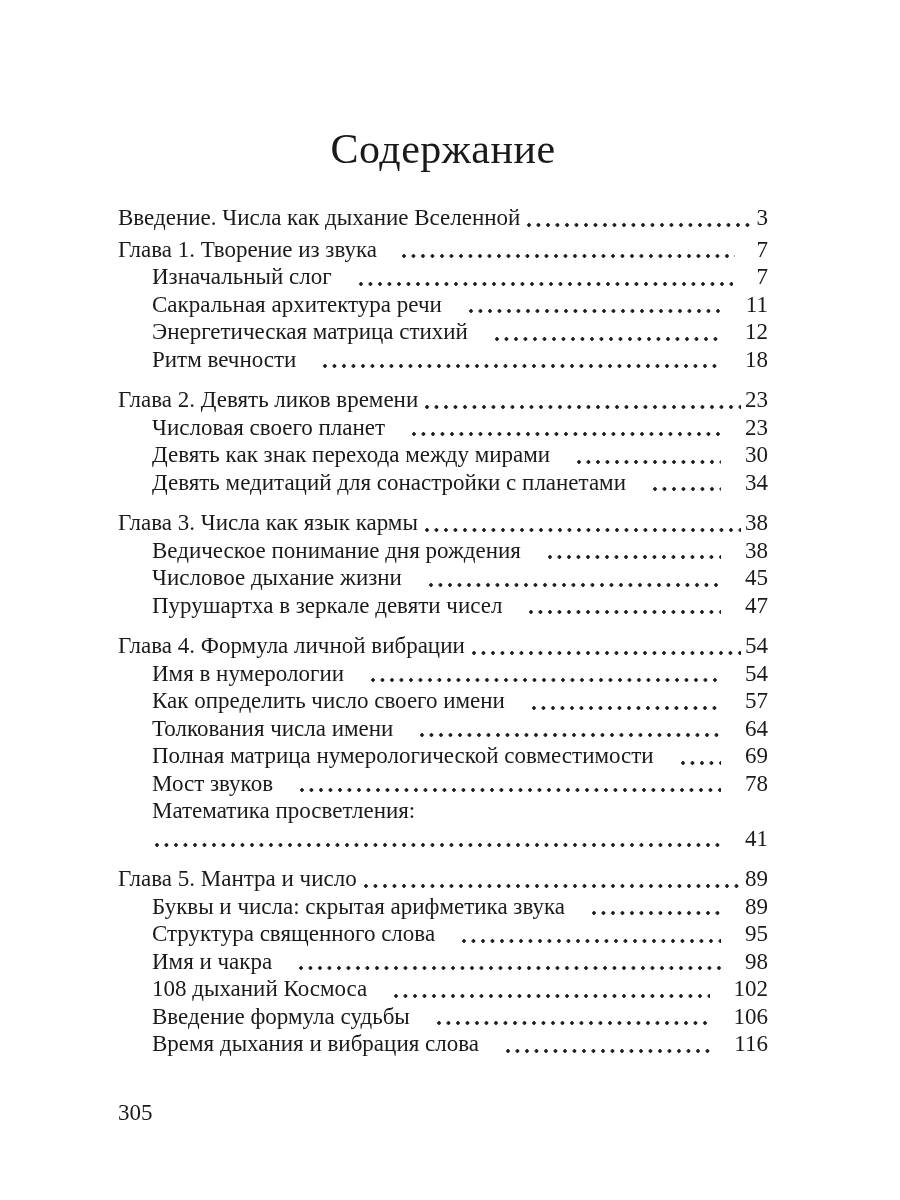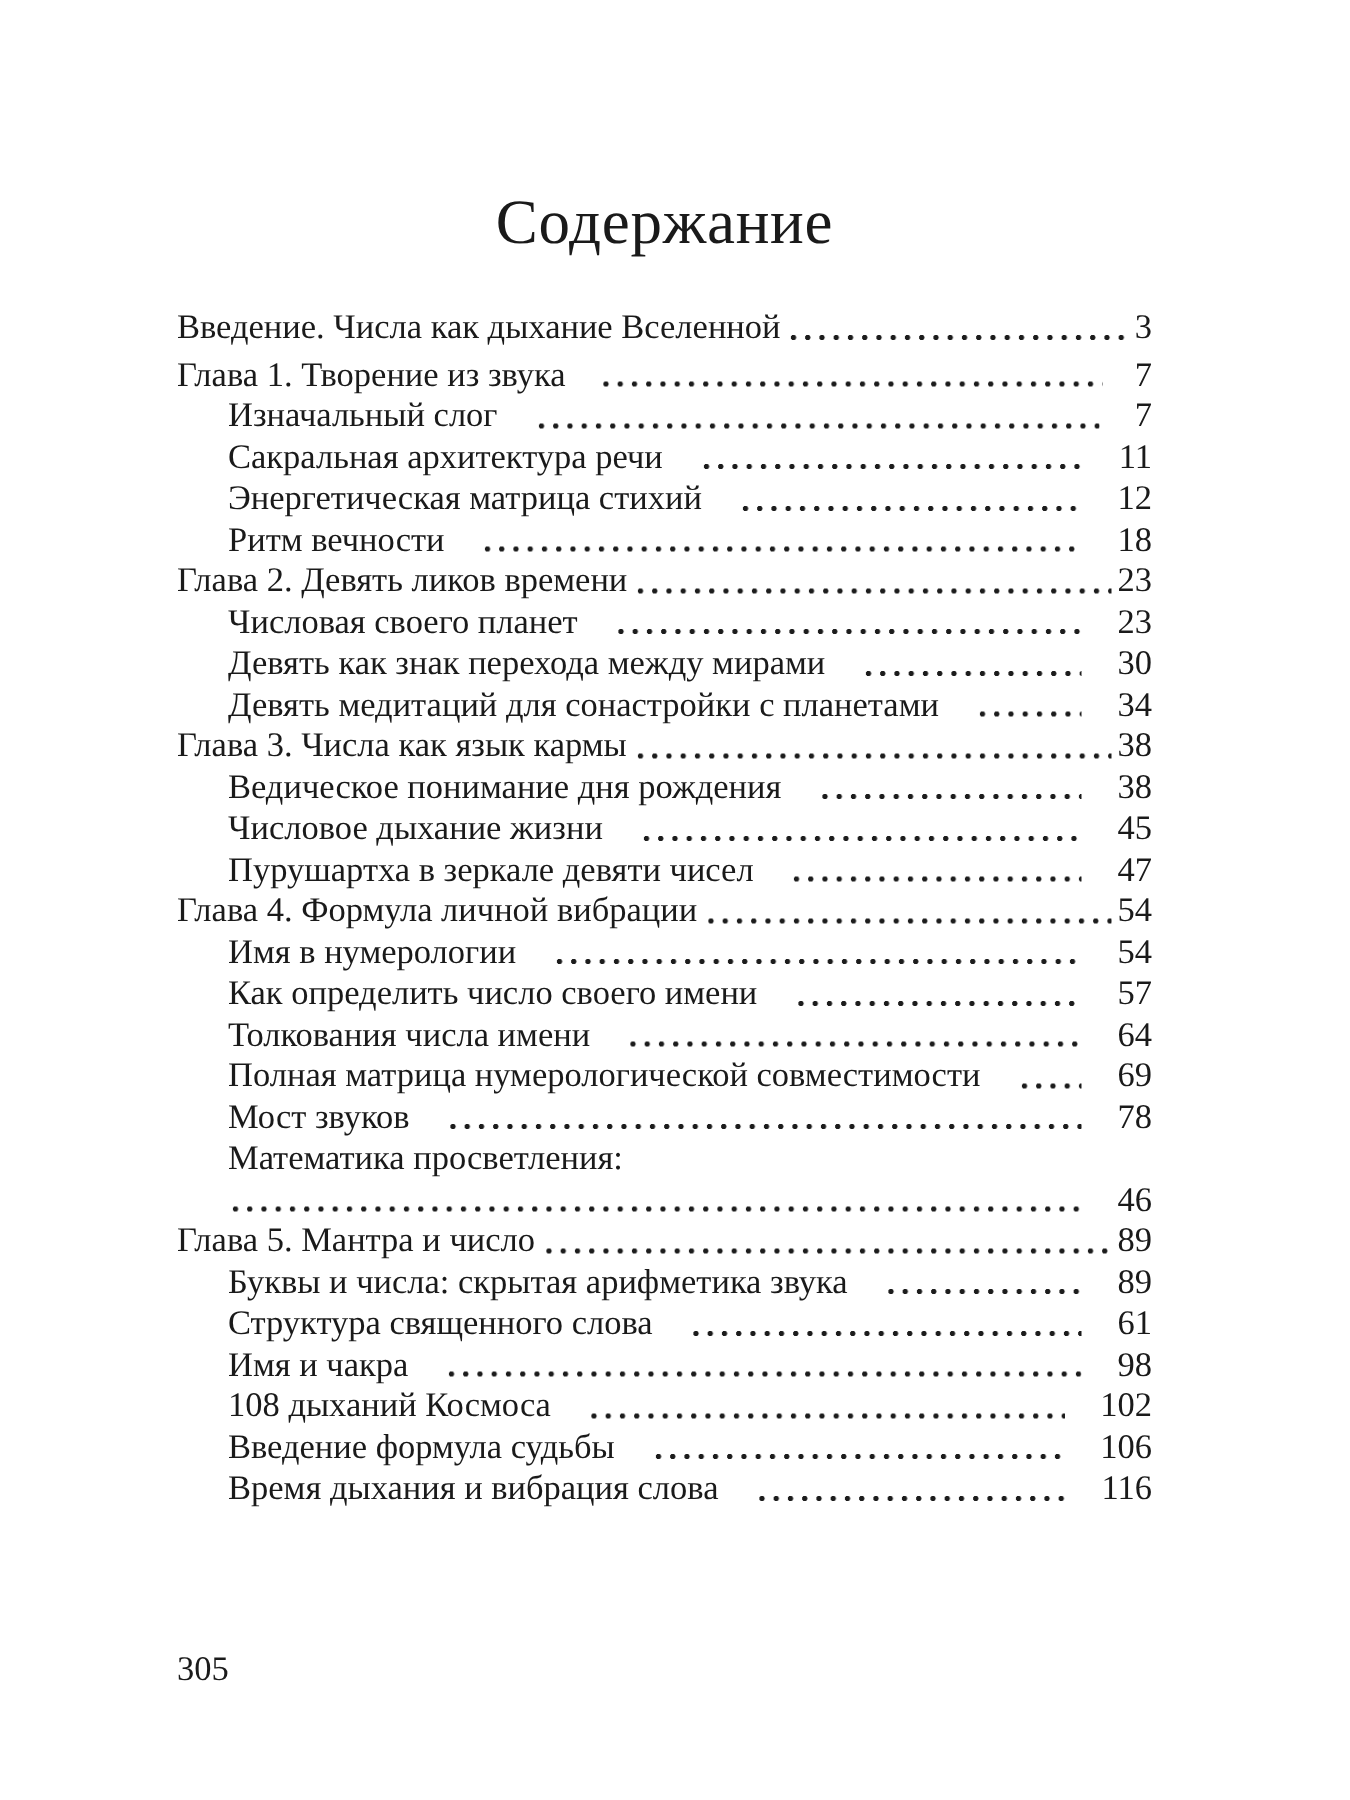--- a/index.html
+++ b/index.html
@@ -32,21 +32,21 @@
   }
   .row {
     display: flex;
     align-items: baseline;
     font-size: 23px;
     line-height: 27.5px;
     white-space: nowrap;
   }
   .lvl1 { padding-left: 34px; gap: 20px; }
   .first-gap { margin-top: 4px; gap: 18px; }
-  .chapter-gap { }
+  .chapter-gap { margin-top: 13px; }
   .lbl { flex: 0 0 auto; padding-right: 4px; }
   .dots {
     flex: 1 1 auto;
     align-self: flex-end;
     height: 6px;
     margin: 0 2px 4px 2px;
     background-image: radial-gradient(circle at 3px 3px, #1c1c1c 1.55px, transparent 2.0px);
     background-size: 9.5px 6px;
     background-repeat: repeat-x;
   }
@@ -171,37 +171,37 @@
     <div class="row lvl1">
       <span class="lbl">Мост звуков</span>
         <span class="dots"></span>
         <span class="pg">78</span>
     </div>
     <div class="row lvl1">
       <span class="lbl">Математика просветления:</span>
     </div>
     <div class="row lvl1">
         <span class="dots"></span>
-        <span class="pg">46</span>
+        <span class="pg">41</span>
     </div>
 
     <div class="row lvl0 chapter-gap">
       <span class="lbl">Глава 5. Мантра и число</span>
         <span class="dots"></span>
         <span class="pg">89</span>
     </div>
     <div class="row lvl1">
       <span class="lbl">Буквы и числа: скрытая арифметика звука</span>
         <span class="dots"></span>
         <span class="pg">89</span>
     </div>
     <div class="row lvl1">
       <span class="lbl">Структура священного слова</span>
         <span class="dots"></span>
-        <span class="pg">61</span>
+        <span class="pg">95</span>
     </div>
     <div class="row lvl1">
       <span class="lbl">Имя и чакра</span>
         <span class="dots"></span>
         <span class="pg">98</span>
     </div>
     <div class="row lvl1">
       <span class="lbl">108 дыханий Космоса</span>
         <span class="dots"></span>
         <span class="pg">102</span>

